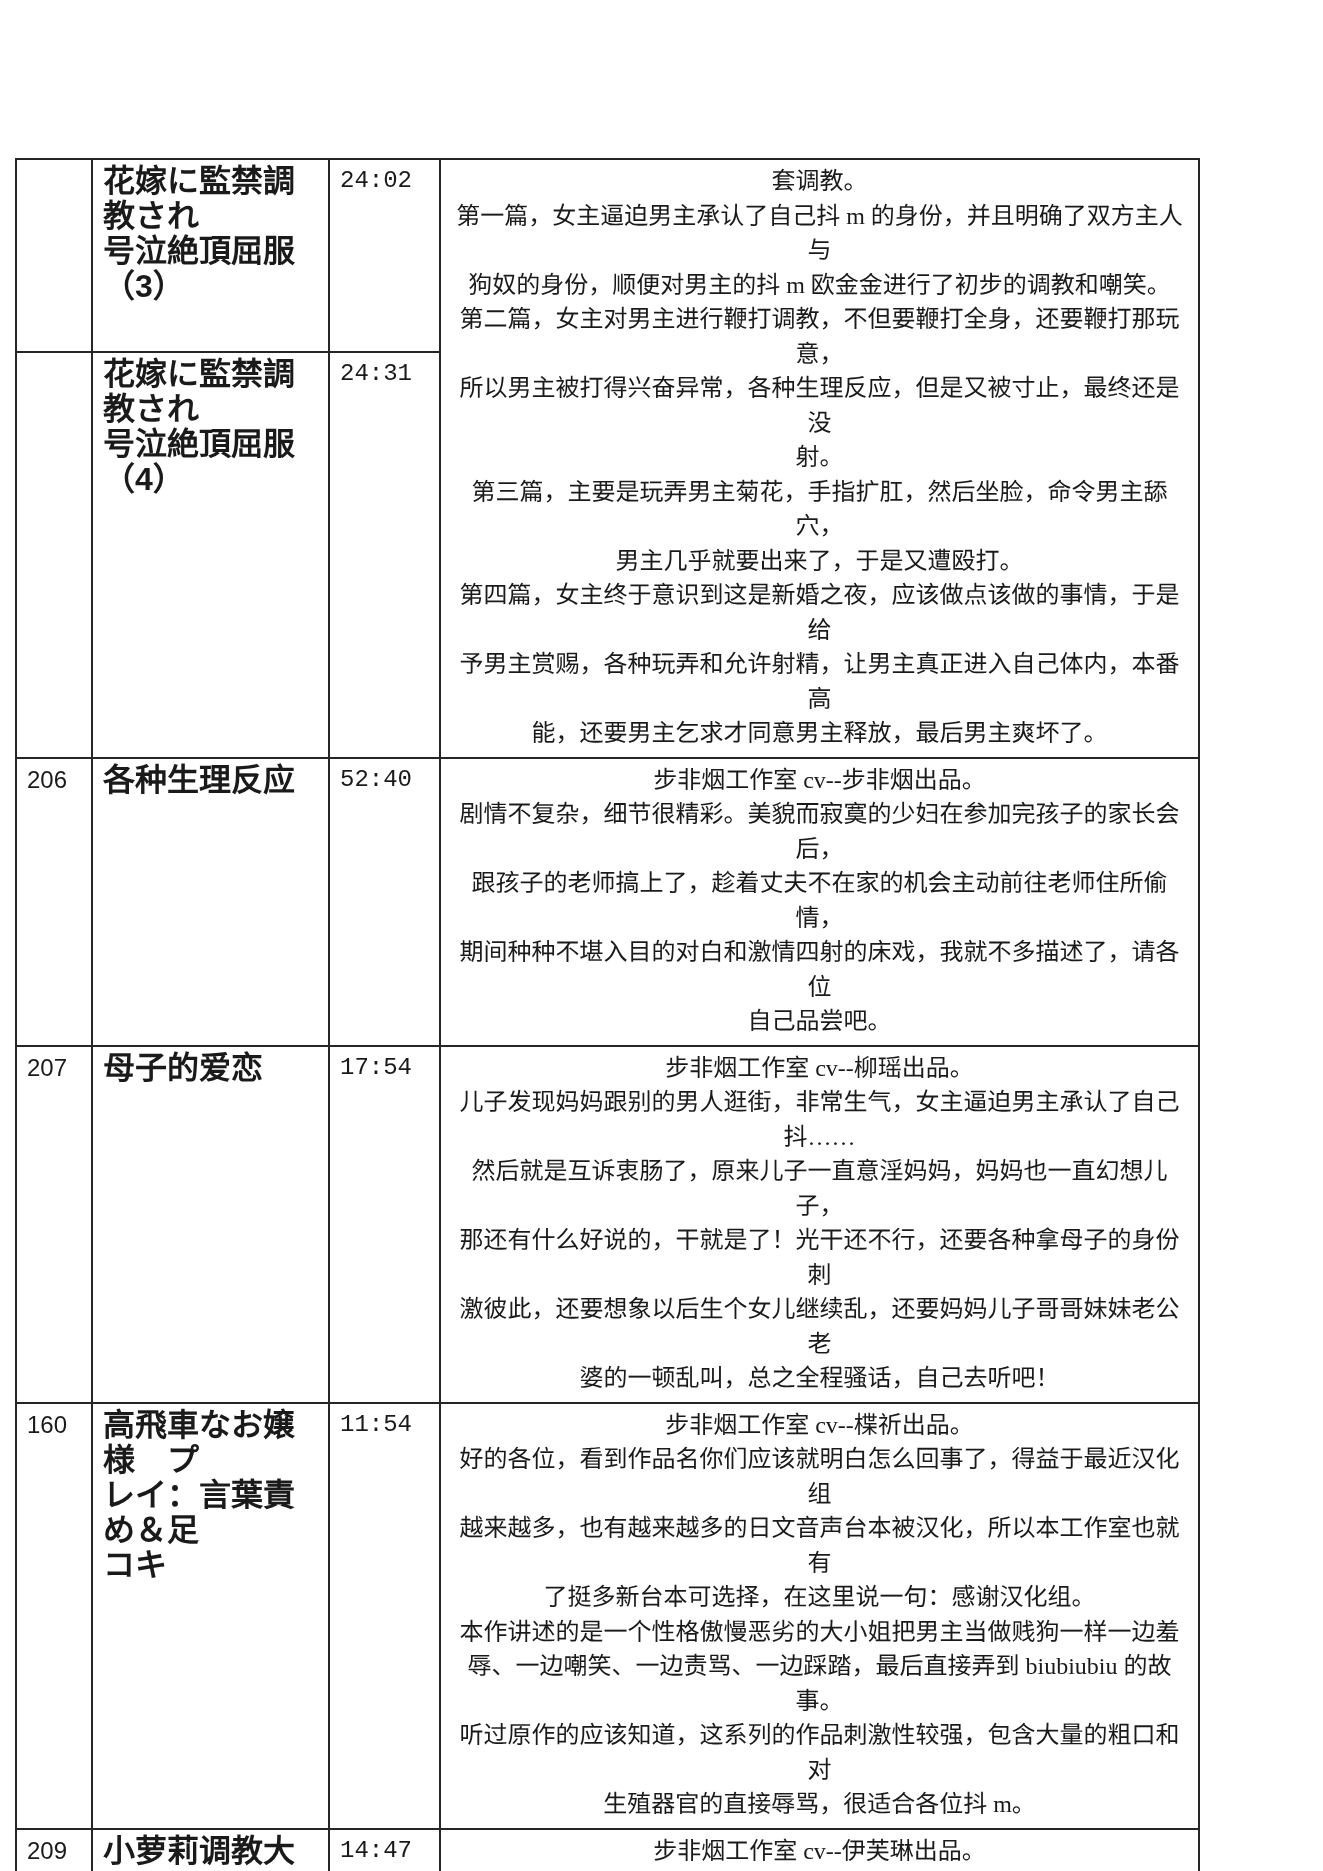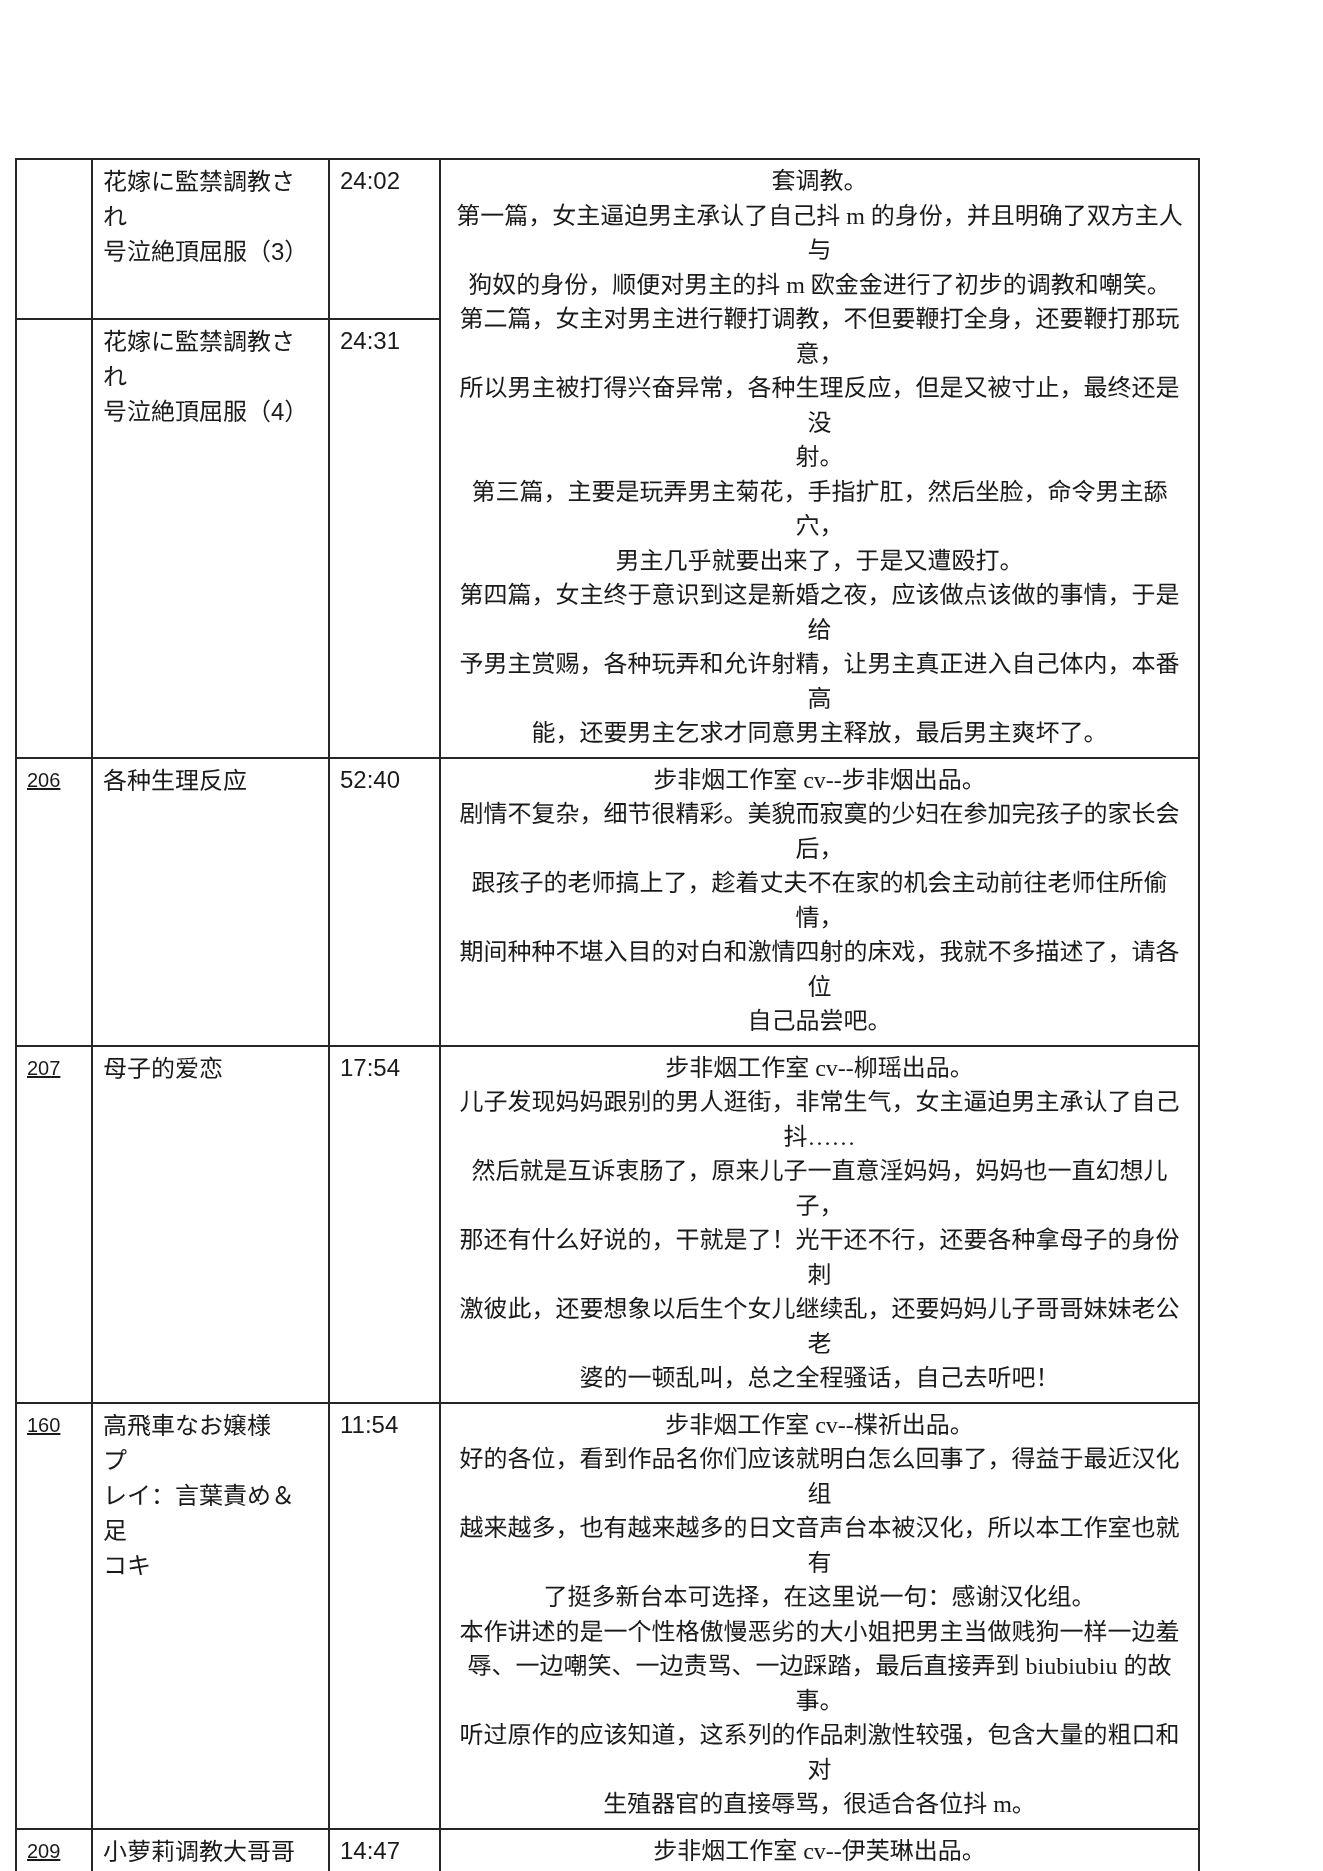--- a/index.html
+++ b/index.html
@@ -30,34 +30,33 @@
     color: #1a1a1a;
     overflow: hidden;
   }
   col.c-id   { width: 76px; }
   col.c-title{ width: 237px; }
   col.c-time { width: 111px; }
   col.c-desc { width: 759px; }
 
   td.id-cell {
     font-family: "Liberation Sans", "DejaVu Sans", sans-serif;
-    font-size: 20px;
+    font-size: 24px;
     line-height: 34px;
     padding-left: 10px;
-    text-decoration: underline;
   }
   td.title-cell {
     font-family: "Liberation Sans", "DejaVu Sans", sans-serif;
-    font-weight: normal;
-    font-size: 24px;
+    font-weight: bold;
+    font-size: 32px;
     line-height: 35px;
     white-space: pre-line;
   }
   td.time-cell {
-    font-family: Liberation Sans, sans-serif;
+    font-family: Liberation Mono, monospace;
     font-size: 24px;
     line-height: 34px;
     padding-left: 12px;
   }
   td.desc-cell {
     font-family: "Liberation Serif", "DejaVu Serif", serif;
     font-size: 24px;
     line-height: 34.5px;
     padding-left: 13px;
     white-space: pre-line;

